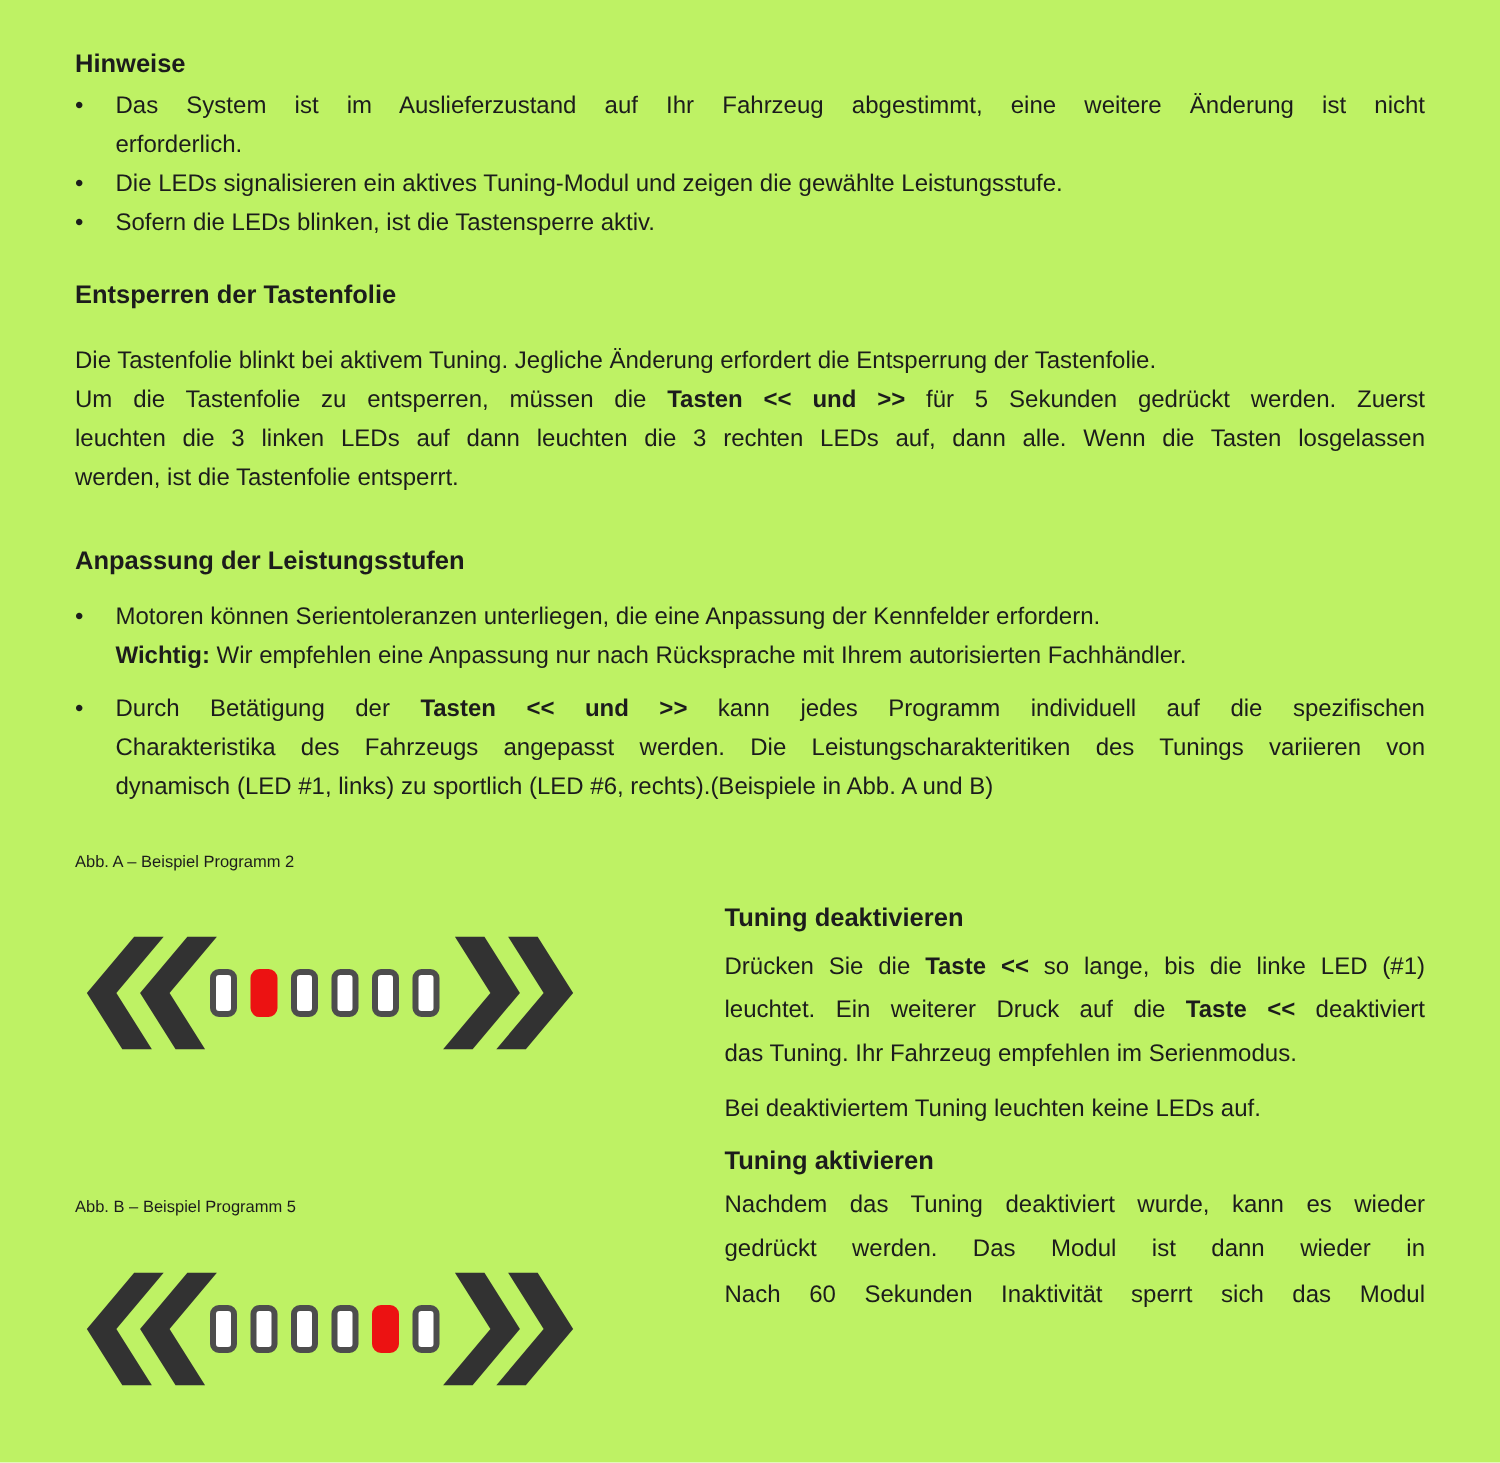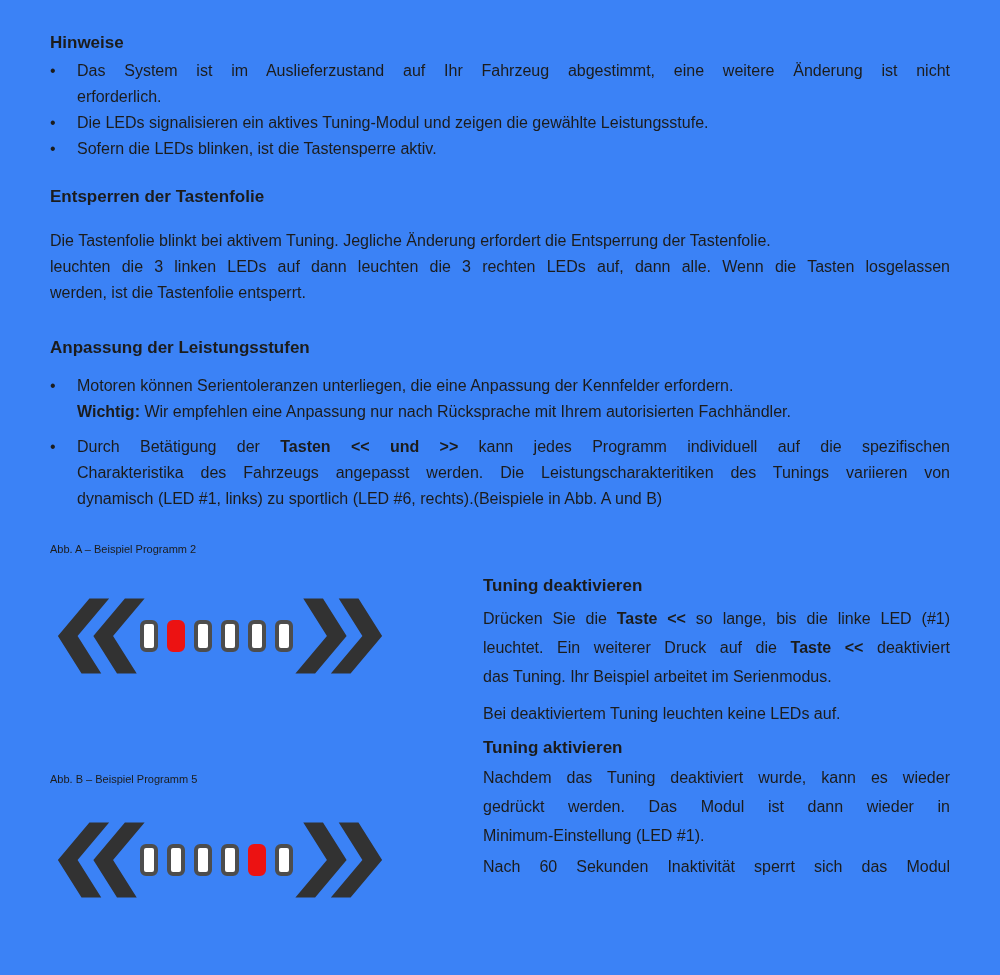--- a/index.html
+++ b/index.html
@@ -8,21 +8,21 @@
     --led-border:#4d4d4d;
     --led-on:#ec1212;
   }
   html,body{margin:0;padding:0;background:#ffffff;}
   .page{
     position:relative;
     width:1000px;height:975px;
     box-sizing:border-box;
     padding:31px 50px 0 50px;
     overflow:hidden;
-    background:#3b82f6;
+    background:#bef264;
     color:var(--text);
     font-family:"Liberation Sans",sans-serif;
     font-size:16px;
   }
   .hd{font-size:17px;font-weight:bold;line-height:24px;margin:0;}
   .bullets{margin-top:3px;}
   .bullet{display:flex;}
   .dot{flex:0 0 27px;width:27px;line-height:26px;}
   .btext{flex:1;min-width:0;}
   .tline{line-height:26px;text-align:left;}
@@ -78,20 +78,21 @@
       <div class="btext">
           <div class="tline"><span>Sofern die LEDs blinken, ist die Tastensperre aktiv.</span></div>
         </div>
     </div>
   </div>
 
   <h2 class="hd mt23">Entsperren der Tastenfolie</h2>
 
   <div class="para mt19">
       <div class="tline"><span>Die Tastenfolie blinkt bei aktivem Tuning. Jegliche Änderung erfordert die Entsperrung der Tastenfolie.</span></div>
+      <div class="tline stretch"><span>Um die Tastenfolie zu entsperren, müssen die </span><span class="bold">Tasten &lt;&lt; und &gt;&gt;</span><span> für 5 Sekunden gedrückt werden. Zuerst</span></div>
       <div class="tline stretch"><span>leuchten die 3 linken LEDs auf dann leuchten die 3 rechten LEDs auf, dann alle. Wenn die Tasten losgelassen</span></div>
       <div class="tline"><span>werden, ist die Tastenfolie entsperrt.</span></div>
     </div>
 
   <h2 class="hd mt30">Anpassung der Leistungsstufen</h2>
 
   <div class="bullets mt13">
     <div class="bullet">
       <span class="dot">•</span>
       <div class="btext">
@@ -157,31 +158,30 @@
             <span class="led"></span>
           </div>
       </div>
     </div>
 
     <div class="col-right">
       <h2 class="hd">Tuning deaktivieren</h2>
       <div class="rp1">
           <div class="tline stretch"><span>Drücken Sie die </span><span class="bold">Taste &lt;&lt;</span><span> so lange, bis die linke LED (#1)</span></div>
           <div class="tline stretch"><span>leuchtet. Ein weiterer Druck auf die </span><span class="bold">Taste &lt;&lt;</span><span> deaktiviert</span></div>
-          <div class="tline"><span>das Tuning. Ihr Beispiel arbeitet im Serienmodus.</span></div>
+          <div class="tline"><span>das Tuning. Ihr Fahrzeug empfehlen im Serienmodus.</span></div>
         </div>
       <div class="rp2">
           <div class="tline"><span>Bei deaktiviertem Tuning leuchten keine LEDs auf.</span></div>
         </div>
 
       <h2 class="hd rh2">Tuning aktivieren</h2>
       <div class="rp3">
           <div class="tline stretch"><span>Nachdem das Tuning deaktiviert wurde, kann es wieder</span></div>
           <div class="tline stretch"><span>gedrückt werden. Das Modul ist dann wieder in</span></div>
-          <div class="tline"><span>Minimum-Einstellung (LED #1).</span></div>
         </div>
       <div class="rp4">
           <div class="tline stretch"><span>Nach 60 Sekunden Inaktivität sperrt sich das Modul</span></div>
         </div>
     </div>
 
   </div>
 
 </div>
 

